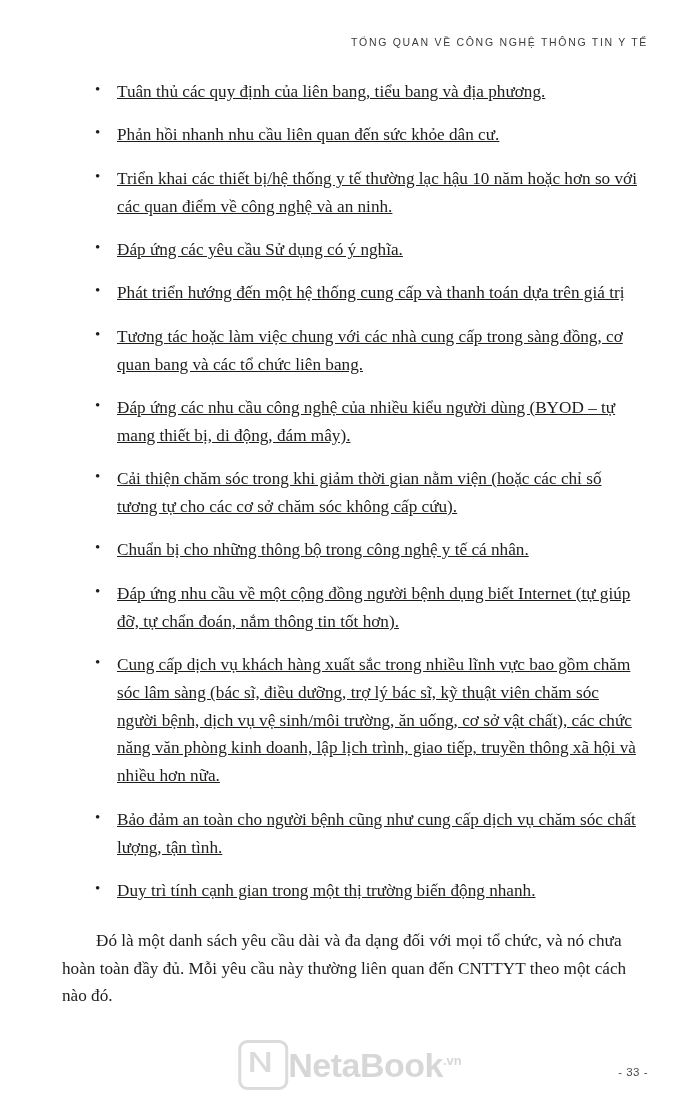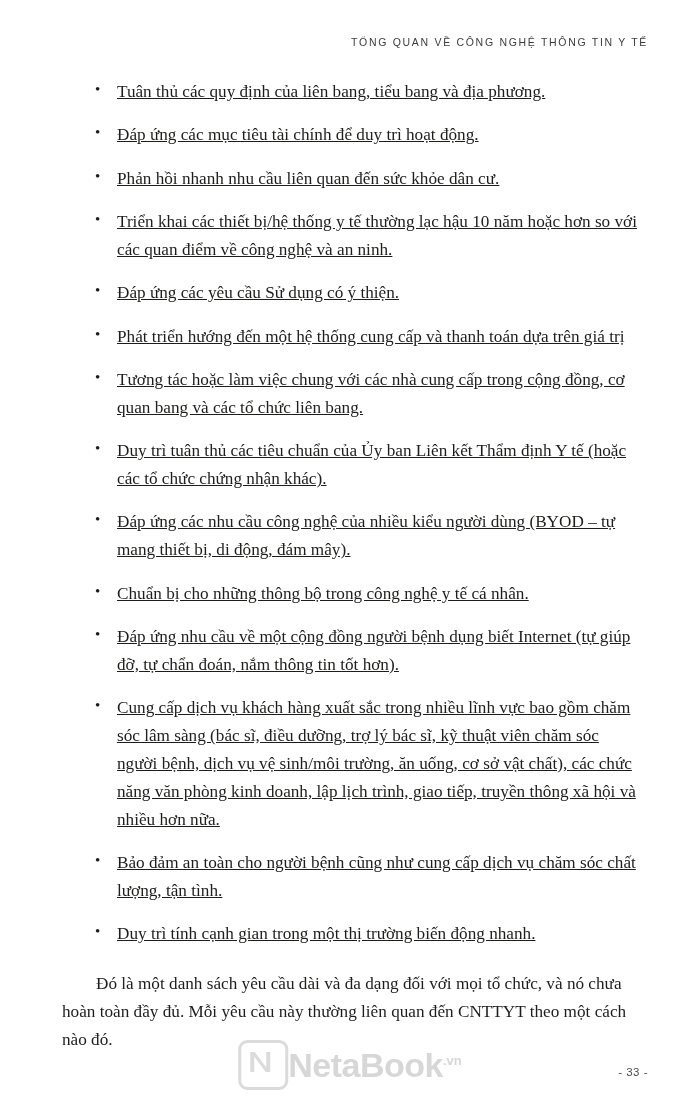--- a/index.html
+++ b/index.html
@@ -129,28 +129,27 @@
 <body>
 
 <div class="page">
 
   <div class="running-head">Tổng quan về công nghệ thông tin y tế</div>
 
   <div class="content">
 
     <ul class="bullets">
       <li>Tuân thủ các quy định của liên bang, tiểu bang và địa phương.</li>
-      <li>Đáp ứng các mục tiêu tài chính để duy trì hoạt động.</li>
       <li>Phản hồi nhanh nhu cầu liên quan đến sức khỏe dân cư.</li>
       <li>Triển khai các thiết bị/hệ thống y tế thường lạc hậu 10 năm hoặc hơn so với các quan điểm về công nghệ và an ninh.</li>
-      <li>Đáp ứng các yêu cầu Sử dụng có ý thiện.</li>
+      <li>Đáp ứng các yêu cầu Sử dụng có ý nghĩa.</li>
       <li>Phát triển hướng đến một hệ thống cung cấp và thanh toán dựa trên giá trị</li>
-      <li>Tương tác hoặc làm việc chung với các nhà cung cấp trong cộng đồng, cơ quan bang và các tổ chức liên bang.</li>
-      <li>Duy trì tuân thủ các tiêu chuẩn của Ủy ban Liên kết Thẩm định Y tế (hoặc các tổ chức chứng nhận khác).</li>
+      <li>Tương tác hoặc làm việc chung với các nhà cung cấp trong sàng đồng, cơ quan bang và các tổ chức liên bang.</li>
       <li>Đáp ứng các nhu cầu công nghệ của nhiều kiểu người dùng (BYOD – tự mang thiết bị, di động, đám mây).</li>
+      <li>Cải thiện chăm sóc trong khi giảm thời gian nằm viện (hoặc các chỉ số tương tự cho các cơ sở chăm sóc không cấp cứu).</li>
       <li>Chuẩn bị cho những thông bộ trong công nghệ y tế cá nhân.</li>
       <li>Đáp ứng nhu cầu về một cộng đồng người bệnh dụng biết Internet (tự giúp đỡ, tự chẩn đoán, nắm thông tin tốt hơn).</li>
       <li>Cung cấp dịch vụ khách hàng xuất sắc trong nhiều lĩnh vực bao gồm chăm sóc lâm sàng (bác sĩ, điều dưỡng, trợ lý bác sĩ, kỹ thuật viên chăm sóc người bệnh, dịch vụ vệ sinh/môi trường, ăn uống, cơ sở vật chất), các chức năng văn phòng kinh doanh, lập lịch trình, giao tiếp, truyền thông xã hội và nhiều hơn nữa.</li>
       <li>Bảo đảm an toàn cho người bệnh cũng như cung cấp dịch vụ chăm sóc chất lượng, tận tình.</li>
       <li>Duy trì tính cạnh gian trong một thị trường biến động nhanh.</li>
     </ul>
 
     <p class="para">Đó là một danh sách yêu cầu dài và đa dạng đối với mọi tổ chức, và nó chưa hoàn toàn đầy đủ. Mỗi yêu cầu này thường liên quan đến CNTTYT theo một cách nào đó.</p>
 
   </div>

